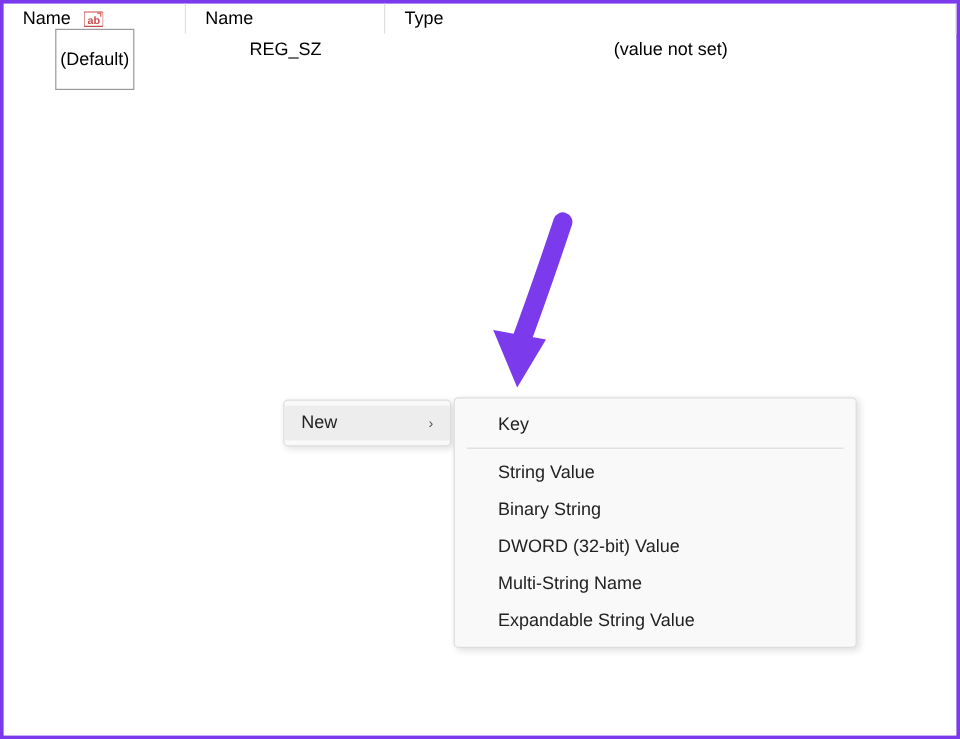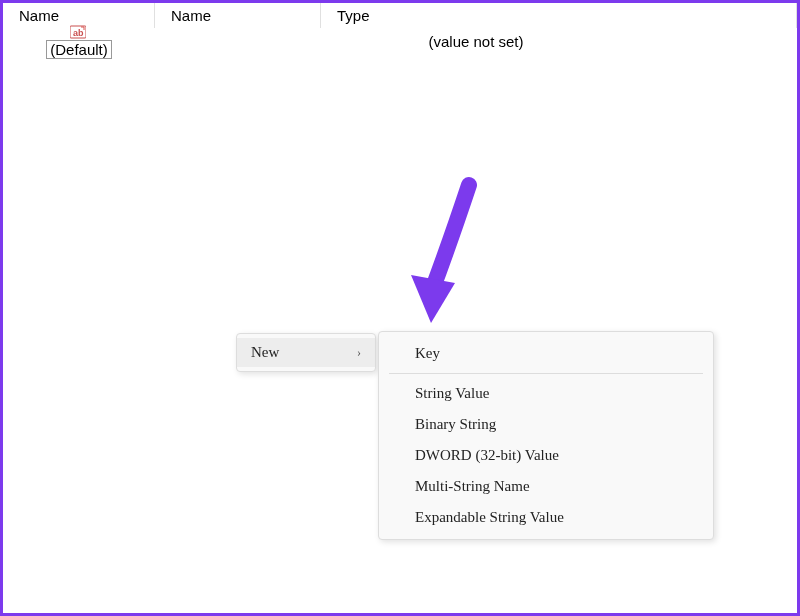--- a/index.html
+++ b/index.html
@@ -61,21 +61,21 @@
     .icon-string {
       width: 16px;
       height: 16px;
       margin-right: 2px;
       display: inline-flex;
       align-items: center;
       justify-content: center;
     }
     .default-value {
       border: 1px solid #999;
-      padding: 0 3px;
+      padding: 16px 3px;
       display: inline-block;
     }
     .context-menu {
       position: absolute;
       background: #f9f9f9;
       border: 1px solid #ddd;
       box-shadow: 2px 2px 6px rgba(0,0,0,0.12);
       border-radius: 4px;
       font-size: 15px;
     }
@@ -85,21 +85,20 @@
       width: 140px;
       padding: 4px 0;
     }
     .menu-item {
       padding: 6px 14px;
       display: flex;
       justify-content: space-between;
       align-items: center;
       cursor: default;
       color: #222;
-      font-family: Liberation Serif, serif;
     }
     .menu-item.highlighted {
       background: #ededed;
     }
     .submenu-arrow {
       font-size: 12px;
       color: #555;
     }
     .submenu {
       left: 375px;
@@ -135,20 +134,21 @@
     <div class="data-cell col-name">
       <span class="icon-string">
         <svg width="16" height="16" viewBox="0 0 16 16">
           <rect x="0" y="2" width="16" height="12" rx="1" fill="#fff" stroke="#c94f4f" stroke-width="1"></rect>
           <text x="3" y="12" font-size="9" font-weight="bold" fill="#c94f4f" font-family="Arial">ab</text>
           <path d="M11 3 L14 3 L14 6" stroke="#d9534f" stroke-width="1" fill="none"></path>
         </svg>
       </span>
       <span class="default-value">(Default)</span>
     </div>
+    <div class="data-cell col-type">REG_SZ</div>
     <div class="data-cell col-data">(value not set)</div>
   </div>
 
   <div class="context-menu primary-menu">
     <div class="menu-item highlighted">
       <span>New</span>
       <span class="submenu-arrow">›</span>
     </div>
   </div>
 

